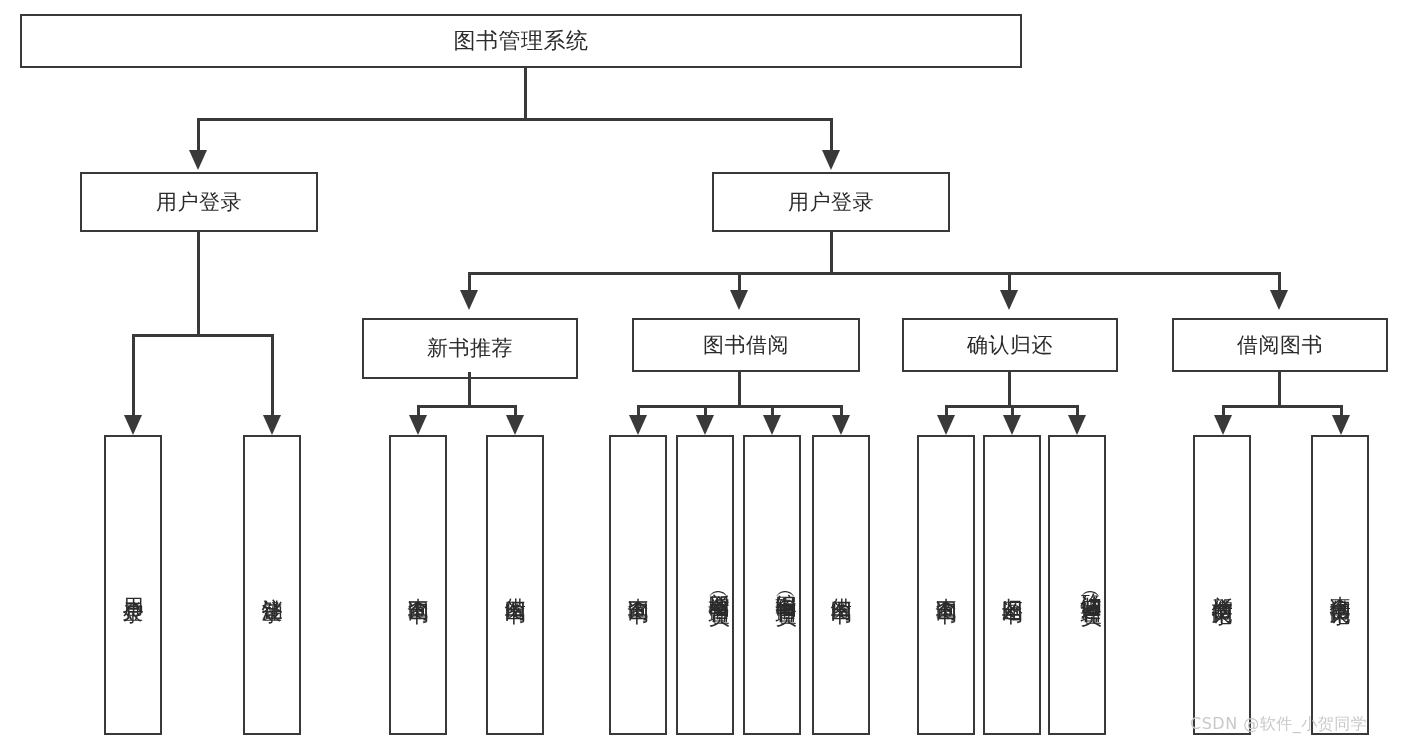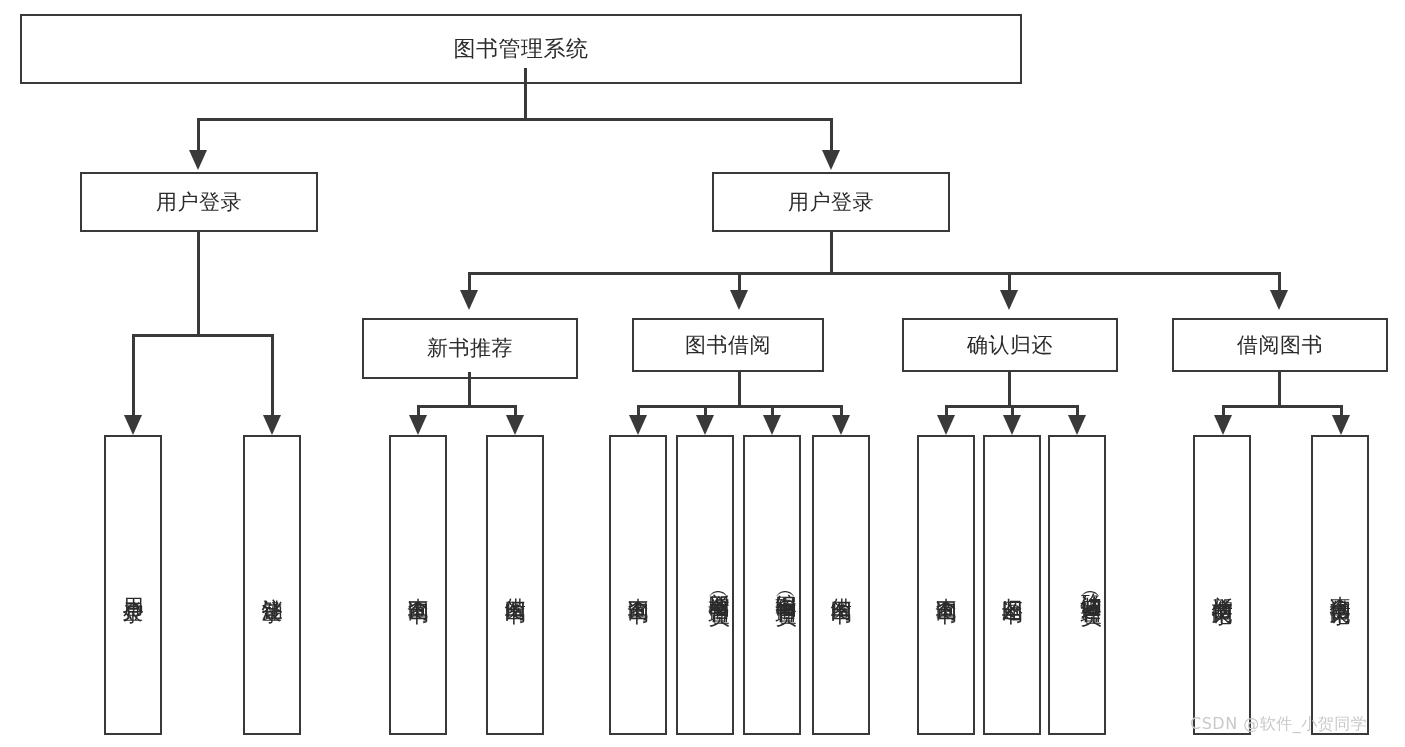--- a/index.html
+++ b/index.html
@@ -67,21 +67,21 @@
     font-size: 16px;
     white-space: nowrap;
     letter-spacing: 0.5px;
   }
 </style>
 </head>
 <body>
 
 <div id="canvas">
 
-  <div class="node h title" style="left:20px; top:14px; width:1002px; height:70px;">
+  <div class="node h title" style="left:20px; top:14px; width:1002px; height:54px;">
     <span>图书管理系统</span>
   </div>
 
   <div class="edge v" style="left:524px; top:68px; height:52px;"></div>
   <div class="edge h" style="left:197px; top:118px; width:636px;"></div>
   <div class="edge v" style="left:197px; top:118px; height:32px;"></div>
   <div class="arrow" style="left:189px; top:150px;"></div>
   <div class="edge v" style="left:830px; top:118px; height:32px;"></div>
   <div class="arrow" style="left:822px; top:150px;"></div>
 
@@ -106,21 +106,21 @@
   <div class="edge v" style="left:738px; top:272px; height:18px;"></div>
   <div class="arrow" style="left:730px; top:290px;"></div>
   <div class="edge v" style="left:1008px; top:272px; height:18px;"></div>
   <div class="arrow" style="left:1000px; top:290px;"></div>
   <div class="edge v" style="left:1278px; top:272px; height:18px;"></div>
   <div class="arrow" style="left:1270px; top:290px;"></div>
 
   <div class="node h" style="left:362px; top:318px; width:216px; height:61px;">
     <span>新书推荐</span>
   </div>
-  <div class="node h" style="left:632px; top:318px; width:192px; height:54px;">
+  <div class="node h" style="left:632px; top:318px; width:228px; height:54px;">
     <span>图书借阅</span>
   </div>
   <div class="node h" style="left:902px; top:318px; width:216px; height:54px;">
     <span>确认归还</span>
   </div>
   <div class="node h" style="left:1172px; top:318px; width:216px; height:54px;">
     <span>借阅图书</span>
   </div>
 
   <div class="edge v" style="left:468px; top:372px; height:35px;"></div>

